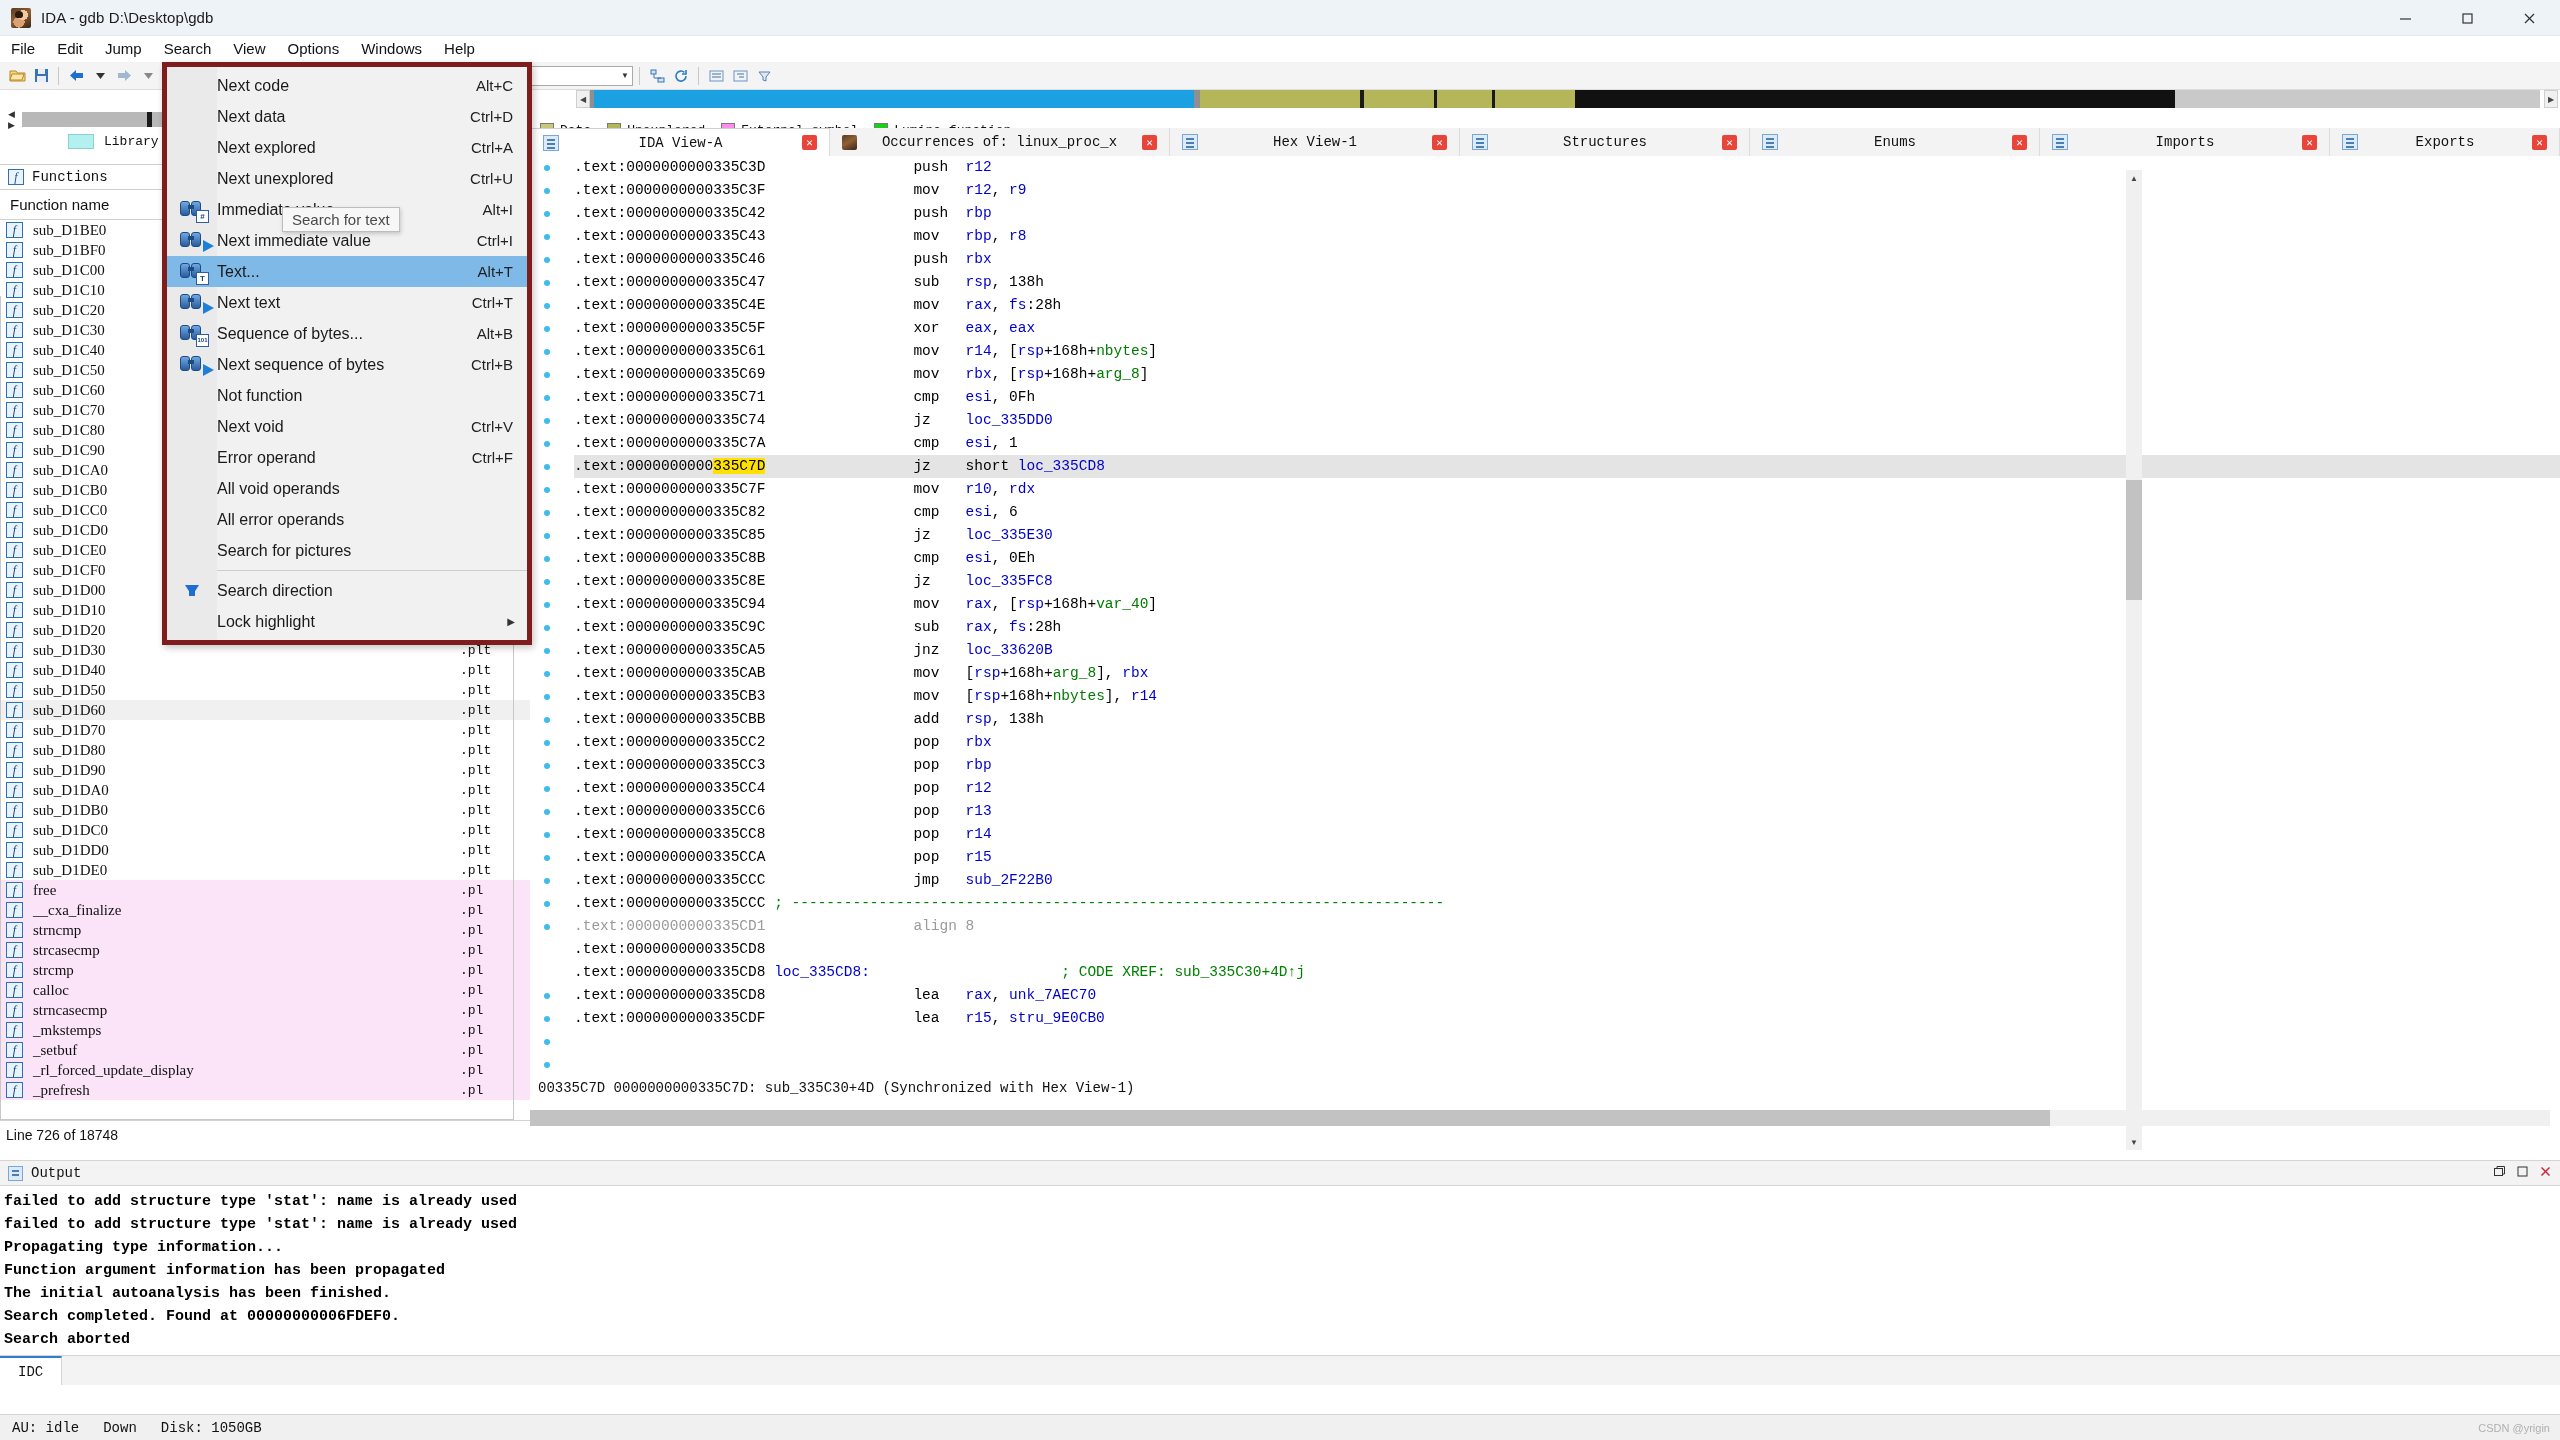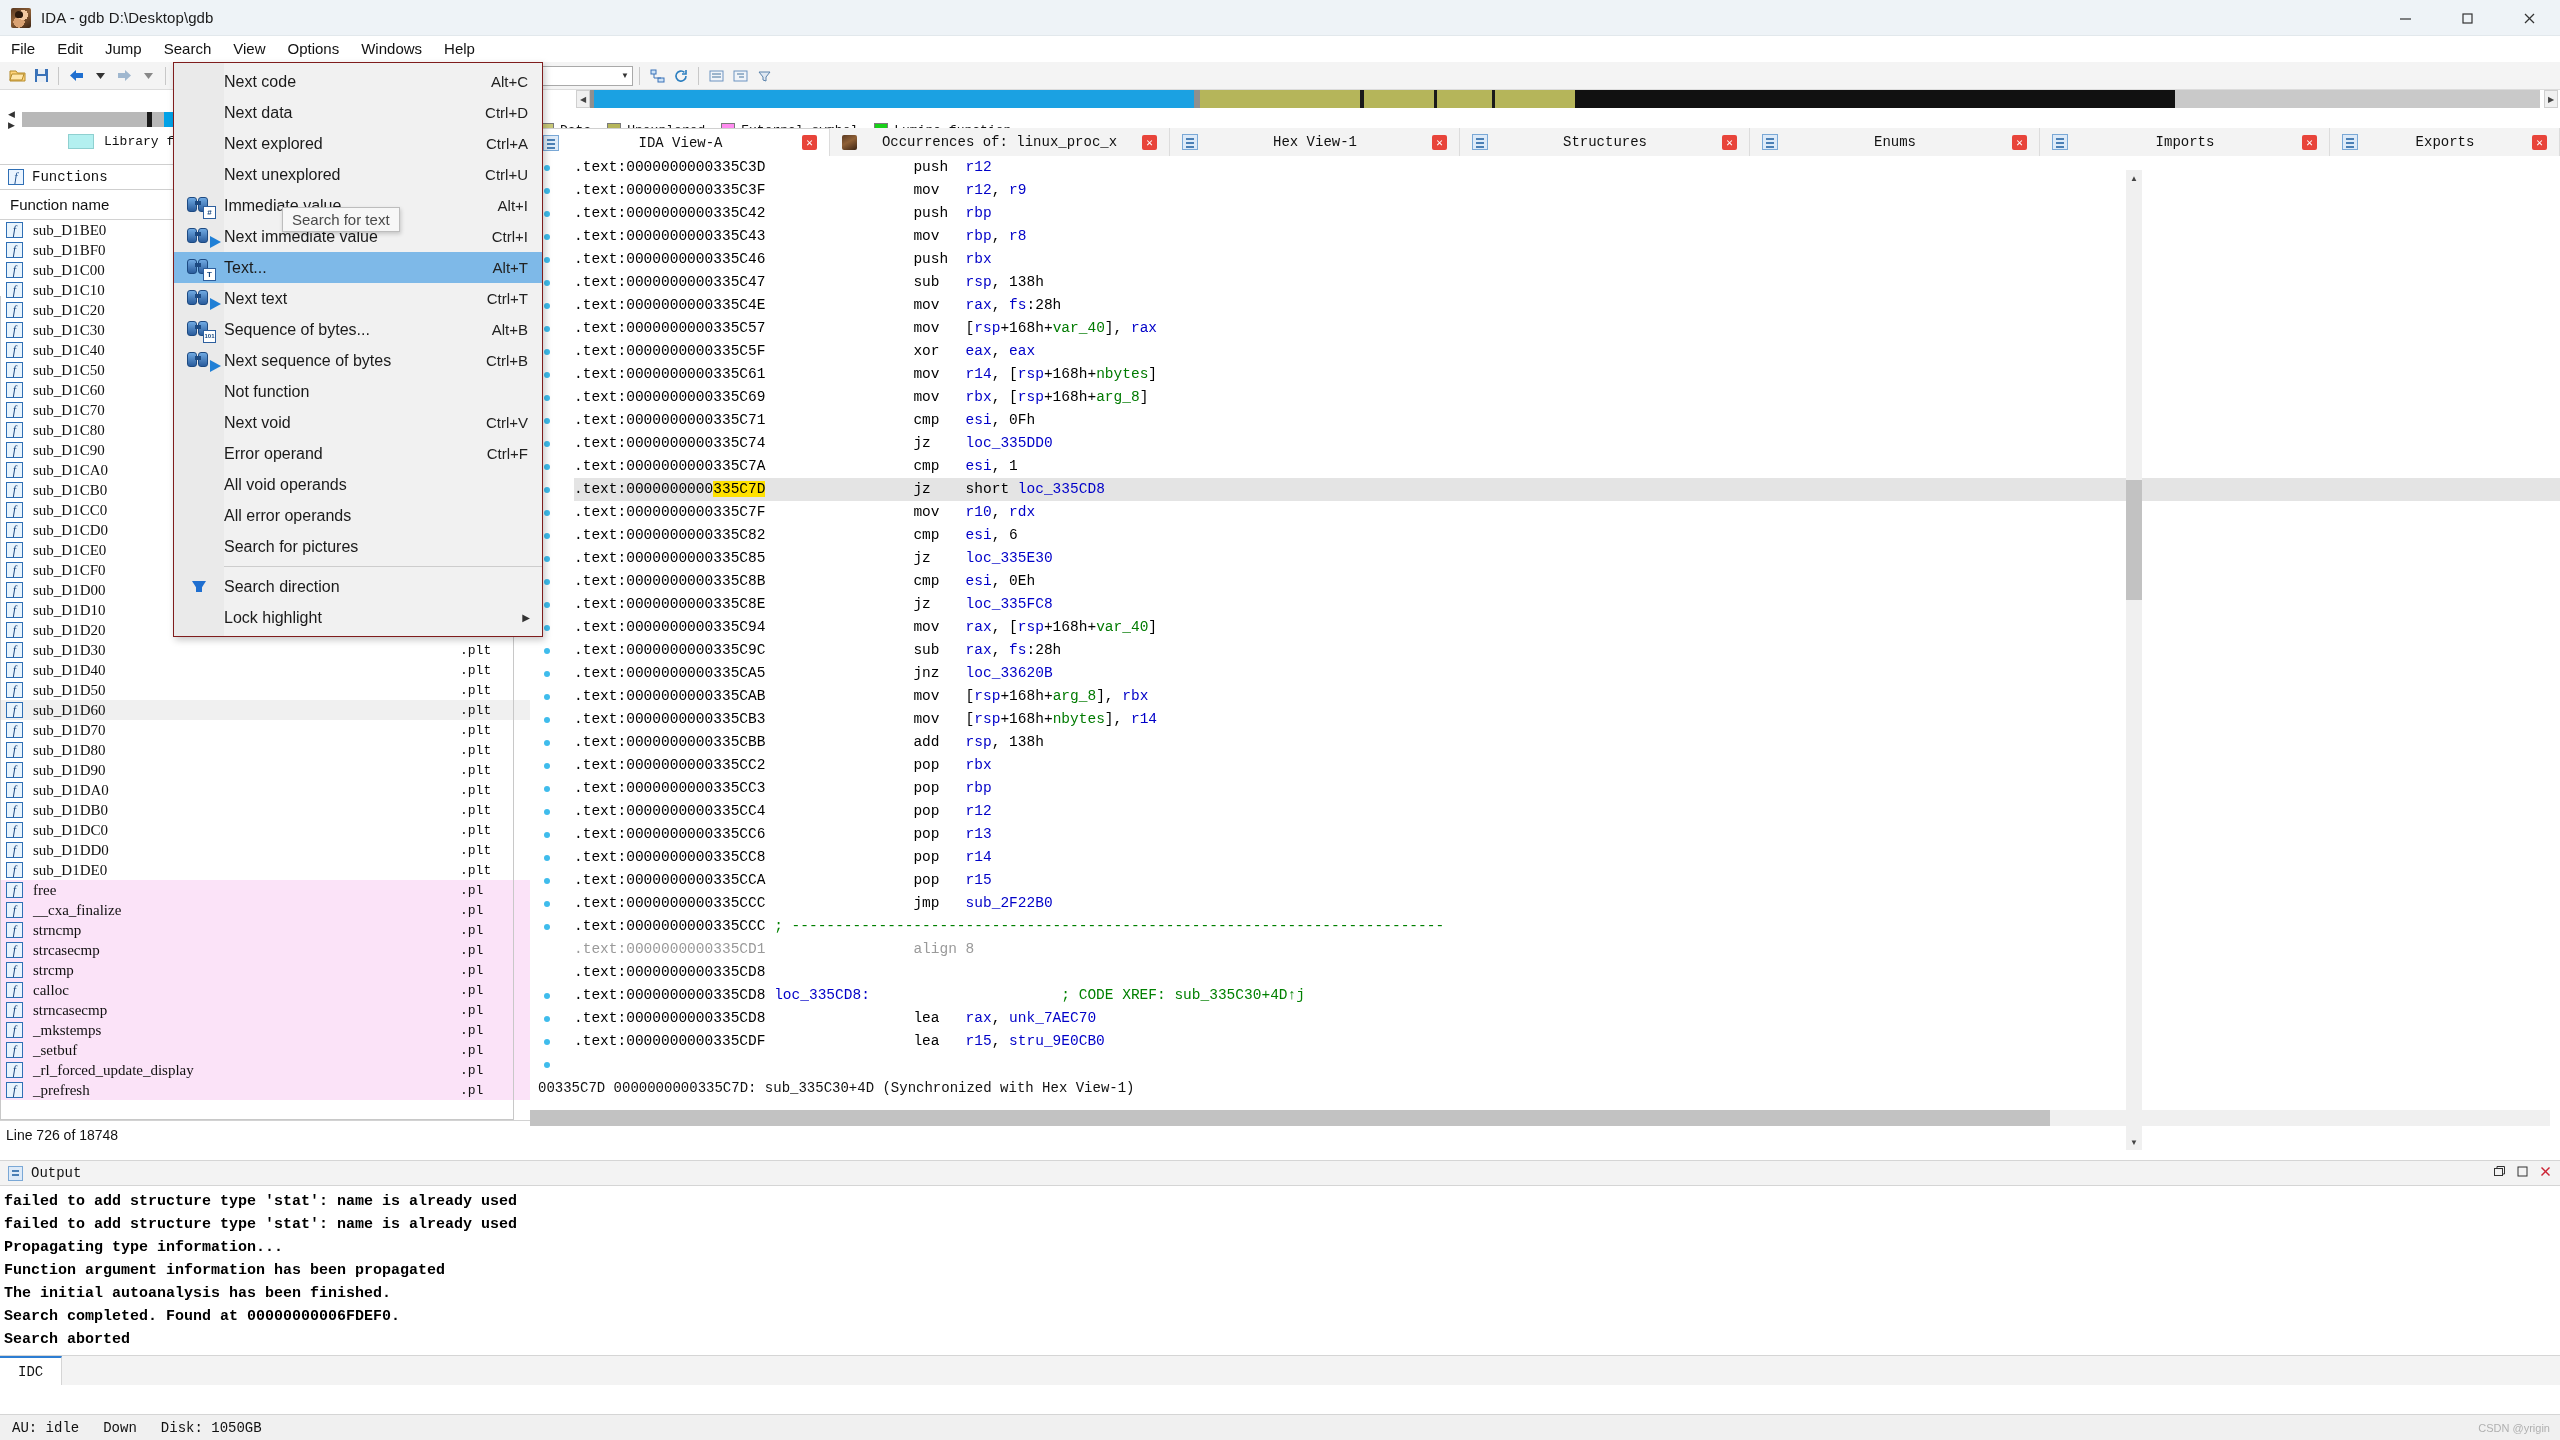--- a/index.html
+++ b/index.html
@@ -248,23 +248,23 @@
     border-top:1px solid #d5d5d5;
     display:flex; align-items:center; gap:0;
     font-family:"Liberation Mono", monospace; font-size:14px; color:#111;
   }
   .statusbar .cell { padding:0 12px; }
   .statusbar .wm { position:absolute; right:10px; font-size:11px; color:#b0b0b0; font-family:"Liberation Sans",sans-serif;}
 
   
   .menupop {
     position: absolute; left: 162px; top: 62px; width: 370px;
-    background: #f1f1f1; border: 1px solid #7f1d1d;
+    background: #f1f1f1; border: 5px solid #7f1d1d;
     box-shadow: 2px 3px 7px rgba(0,0,0,.22);
-    padding: 3px 0; z-index: 50; margin-left: 11px;
+    padding: 3px 0; z-index: 50;
   }
   .menupop .gutter {
     position:absolute; left:0; top:0; width:50px; bottom:0; background:#eaeaea;
   }
   .mrow {
     position: relative; height: 31px; display:flex; align-items:center;
     font-size: 16px; color: #1a1a1a;
   }
   .mrow .mi-ico { width: 50px; height: 31px; display:flex; align-items:center; justify-content:center; flex:none; z-index:2;}
   .mrow .mi-lbl { flex: 1; }
@@ -847,21 +847,20 @@
           <div class="dot" style="top: 906px;"></div>
         </div>
       <div class="code" id="codearea">
           <div class="ln"><span class="addr">.text:0000000000335C3D</span>                 <span class="mn">push</span>  <span class="reg">r12</span></div>
           <div class="ln"><span class="addr">.text:0000000000335C3F</span>                 <span class="mn">mov</span>   <span class="reg">r12</span>, <span class="reg">r9</span></div>
           <div class="ln"><span class="addr">.text:0000000000335C42</span>                 <span class="mn">push</span>  <span class="reg">rbp</span></div>
           <div class="ln"><span class="addr">.text:0000000000335C43</span>                 <span class="mn">mov</span>   <span class="reg">rbp</span>, <span class="reg">r8</span></div>
           <div class="ln"><span class="addr">.text:0000000000335C46</span>                 <span class="mn">push</span>  <span class="reg">rbx</span></div>
           <div class="ln"><span class="addr">.text:0000000000335C47</span>                 <span class="mn">sub</span>   <span class="reg">rsp</span>, 138h</div>
           <div class="ln"><span class="addr">.text:0000000000335C4E</span>                 <span class="mn">mov</span>   <span class="reg">rax</span>, <span class="reg">fs</span>:28h</div>
-          <div class="ln"><span class="addr">.text:0000000000335C57</span>                 <span class="mn">mov</span>   [<span class="reg">rsp</span>+168h+<span class="var">var_40</span>], <span class="reg">rax</span></div>
           <div class="ln"><span class="addr">.text:0000000000335C5F</span>                 <span class="mn">xor</span>   <span class="reg">eax</span>, <span class="reg">eax</span></div>
           <div class="ln"><span class="addr">.text:0000000000335C61</span>                 <span class="mn">mov</span>   <span class="reg">r14</span>, [<span class="reg">rsp</span>+168h+<span class="var">nbytes</span>]</div>
           <div class="ln"><span class="addr">.text:0000000000335C69</span>                 <span class="mn">mov</span>   <span class="reg">rbx</span>, [<span class="reg">rsp</span>+168h+<span class="var">arg_8</span>]</div>
           <div class="ln"><span class="addr">.text:0000000000335C71</span>                 <span class="mn">cmp</span>   <span class="reg">esi</span>, 0Fh</div>
           <div class="ln"><span class="addr">.text:0000000000335C74</span>                 <span class="mn">jz</span>    <span class="loc">loc_335DD0</span></div>
           <div class="ln"><span class="addr">.text:0000000000335C7A</span>                 <span class="mn">cmp</span>   <span class="reg">esi</span>, 1</div>
           <div class="ln hl"><span class="addr">.text:0000000000<span class="hlseg">335C7D</span></span>                 <span class="mn">jz</span>    short <span class="loc">loc_335CD8</span></div>
           <div class="ln"><span class="addr">.text:0000000000335C7F</span>                 <span class="mn">mov</span>   <span class="reg">r10</span>, <span class="reg">rdx</span></div>
           <div class="ln"><span class="addr">.text:0000000000335C82</span>                 <span class="mn">cmp</span>   <span class="reg">esi</span>, 6</div>
           <div class="ln"><span class="addr">.text:0000000000335C85</span>                 <span class="mn">jz</span>    <span class="loc">loc_335E30</span></div>

